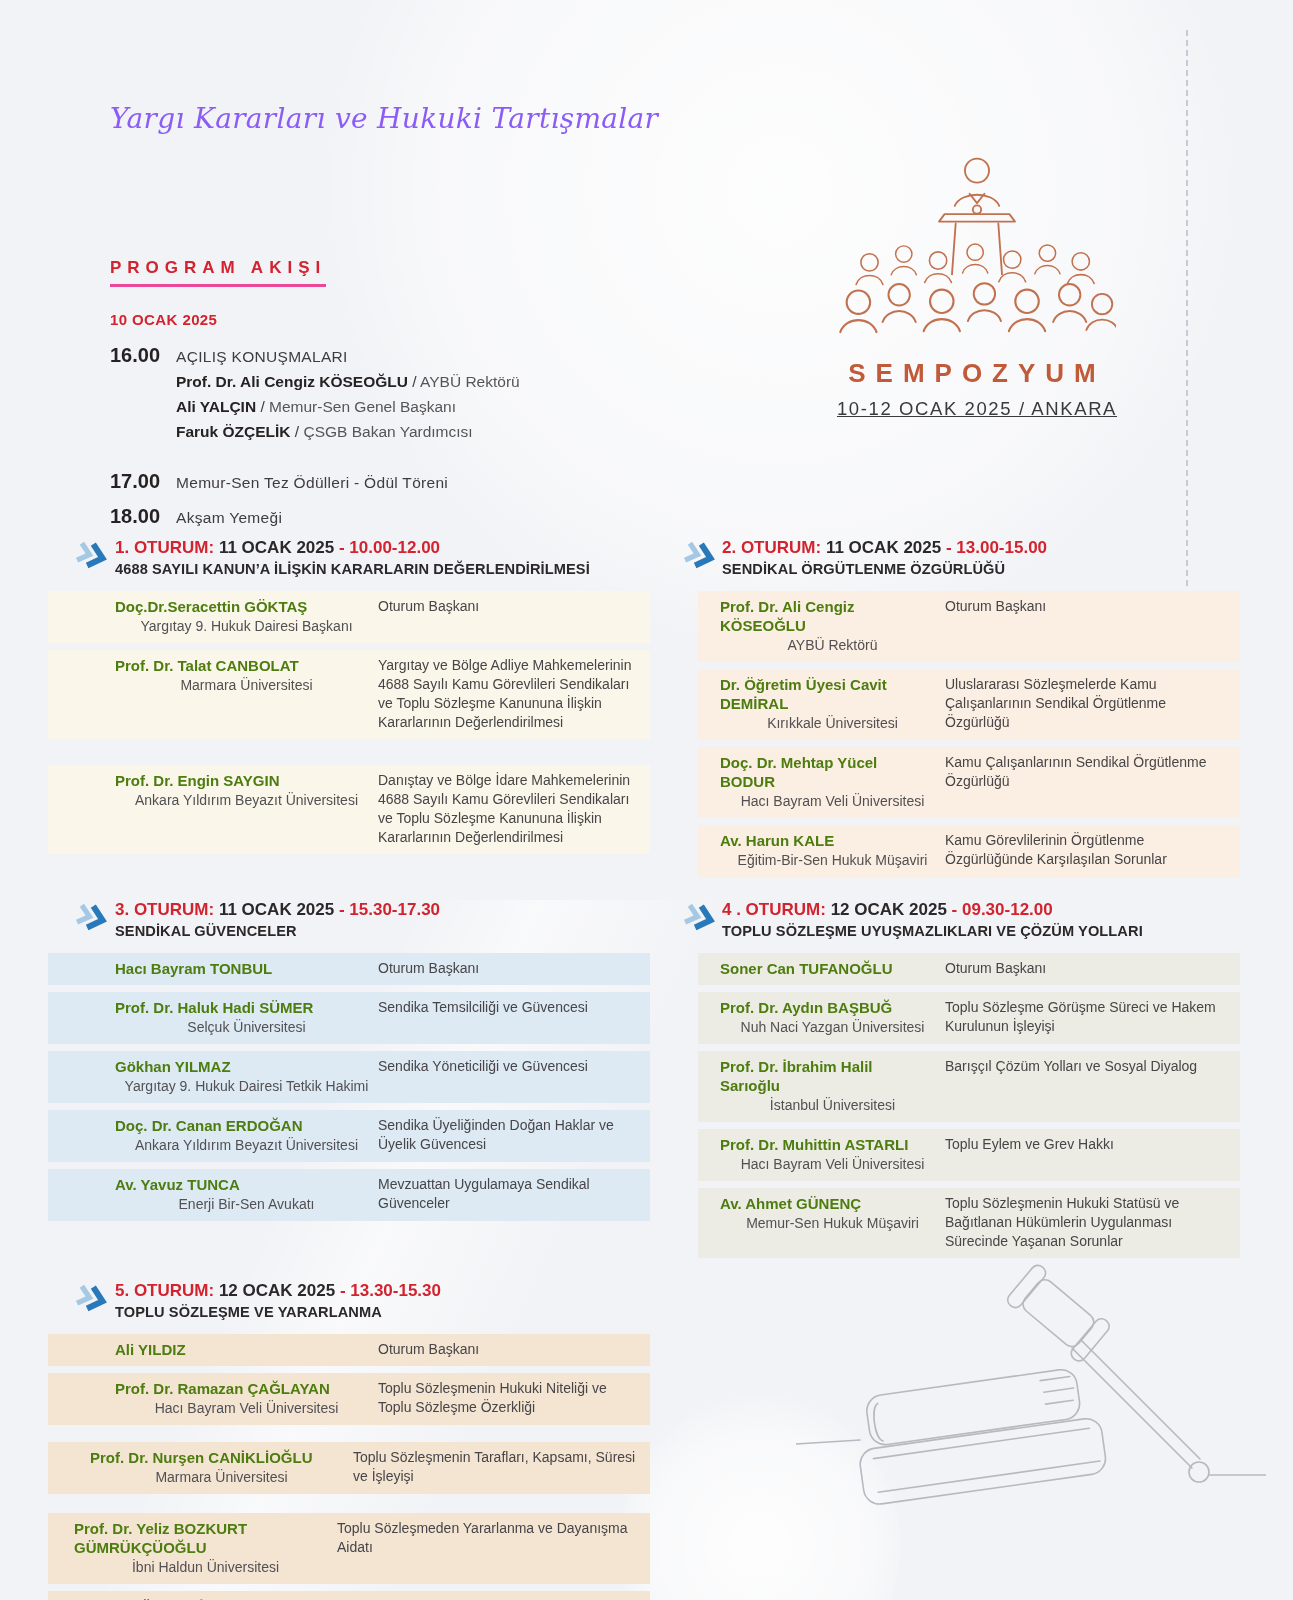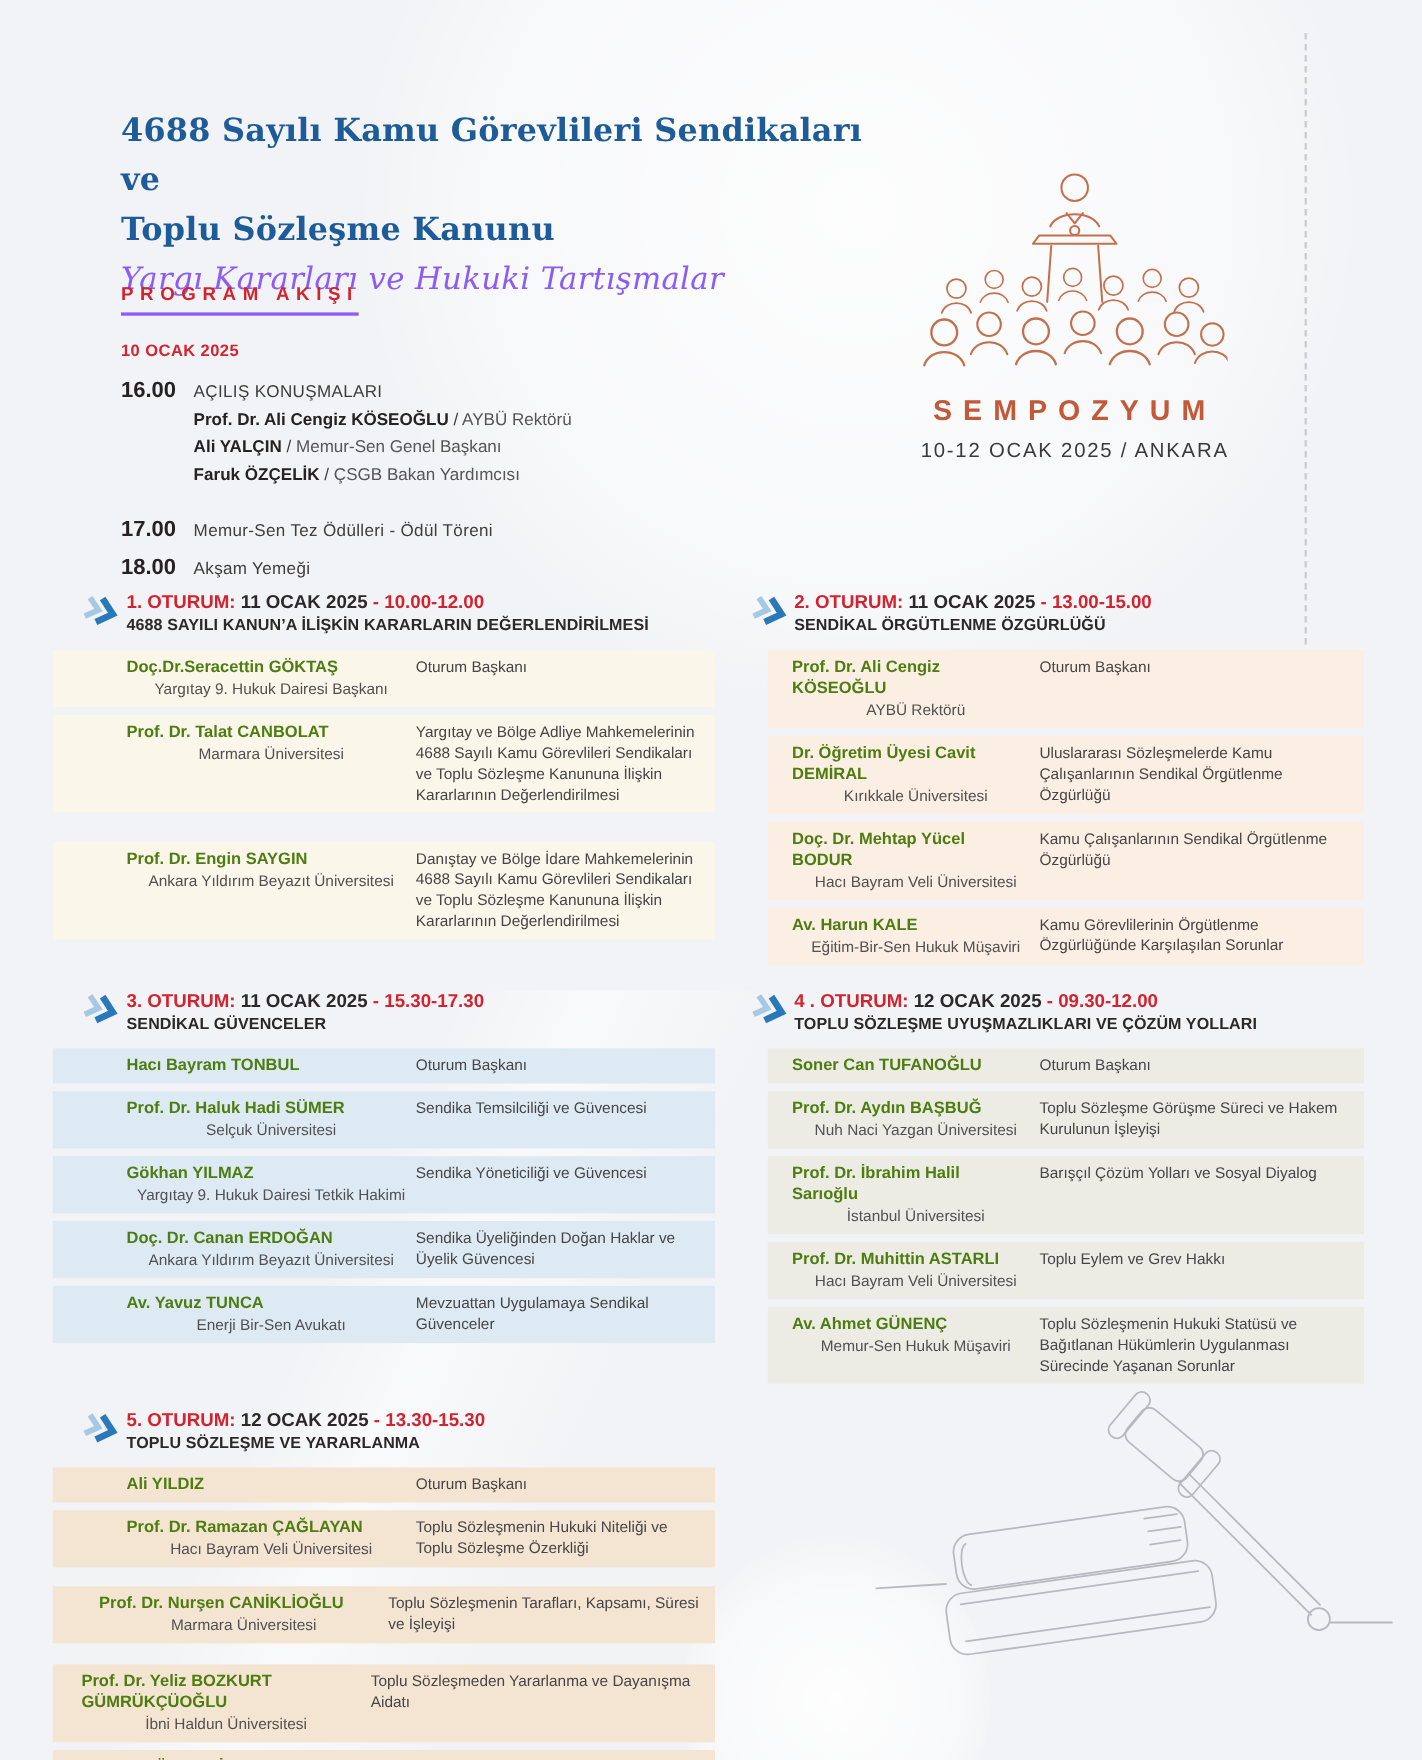--- a/index.html
+++ b/index.html
@@ -18,36 +18,36 @@
     border-left:2px dashed #c7cacf;}
   
   .doc-header{position:absolute;left:110px;top:96px;width:700px;}
   .doc-title{margin:0;font-family:"DejaVu Serif",serif;font-weight:bold;
     font-size:29px;line-height:45px;color:#1d5b99;letter-spacing:.2px;}
   .doc-subtitle{margin:6px 0 0 0;font-family:"DejaVu Serif",serif;font-style:italic;
     font-size:28px;color:#8b5cf6;letter-spacing:.3px;}
   
   .program{position:absolute;left:110px;top:258px;width:620px;}
   .program-heading{display:inline-block;color:#d2232e;font-weight:bold;font-size:17px;
-    letter-spacing:6px;border-bottom:3px solid #8b5cf6;padding-bottom:6px;margin:0;}
+    letter-spacing:6px;border-bottom:3px solid #ec4899;padding-bottom:6px;margin:0;}
   .program-date{color:#d2232e;font-weight:bold;font-size:15px;margin-top:24px;letter-spacing:.4px;}
   .program-items{margin-top:16px;}
   .program-item{display:flex;align-items:flex-start;}
   .program-item + .program-item{margin-top:10px;}
   .program-item.first-gap{margin-top:26px;}
   .pi-time{width:66px;flex:0 0 66px;font-weight:bold;font-size:20px;color:#262223;}
   .pi-body{font-size:15.5px;color:#3f3c3d;line-height:25px;}
   .pi-title{letter-spacing:.3px;}
   .pi-speaker b{color:#262223;}
   .pi-speaker .pi-role{color:#565457;}
   
   .logo{position:absolute;left:836px;top:148px;width:282px;text-align:center;}
   .logo svg{display:block;margin:0 auto;}
   .logo-title{color:#c05a38;font-weight:bold;font-size:26px;letter-spacing:10px;margin-top:10px;}
-  .logo-subtitle{color:#3a3a3c;font-size:18.5px;letter-spacing:1.6px;margin-top:9px;}
+  .logo-subtitle{color:#3a3a3c;font-size:18.5px;letter-spacing:1.6px;margin-top:9px;text-decoration:underline;}
   
   .sessions-grid{position:absolute;left:48px;top:537px;width:1192px;display:grid;
     grid-template-columns:602px 542px;column-gap:48px;row-gap:22px;align-items:start;}
   .session{position:relative;}
   .sess-header{position:relative;margin-bottom:12px;}
   .col-left .sess-header{padding-left:67px;}
   .col-right .sess-header{padding-left:24px;}
   .sess-chevron{position:absolute;top:2px;}
   .col-left .sess-chevron{left:26px;}
   .col-right .sess-chevron{left:-16px;}
@@ -71,24 +71,20 @@
 <body>
 
 <div class="page">
 
   <div class="decor decor-blob-top"></div>
   <div class="decor decor-band"></div>
   <div class="decor decor-blob-bottom"></div>
   <div class="dashed-line"></div>
 
   <header class="doc-header">
-    <h1 class="doc-title">
-      <span>4688 Sayılı Kamu Görevlileri Sendikaları ve</span><br>
-      <span>Toplu Sözleşme Kanunu</span>
-    </h1>
     <div class="doc-subtitle">Yargı Kararları ve Hukuki Tartışmalar</div>
   </header>
 
   <section class="program">
     <h2 class="program-heading">PROGRAM AKIŞI</h2>
     <div class="program-date">10 OCAK 2025</div>
     <div class="program-items">
         <div class="program-item">
       <div class="pi-time">16.00</div>
       <div class="pi-body">

